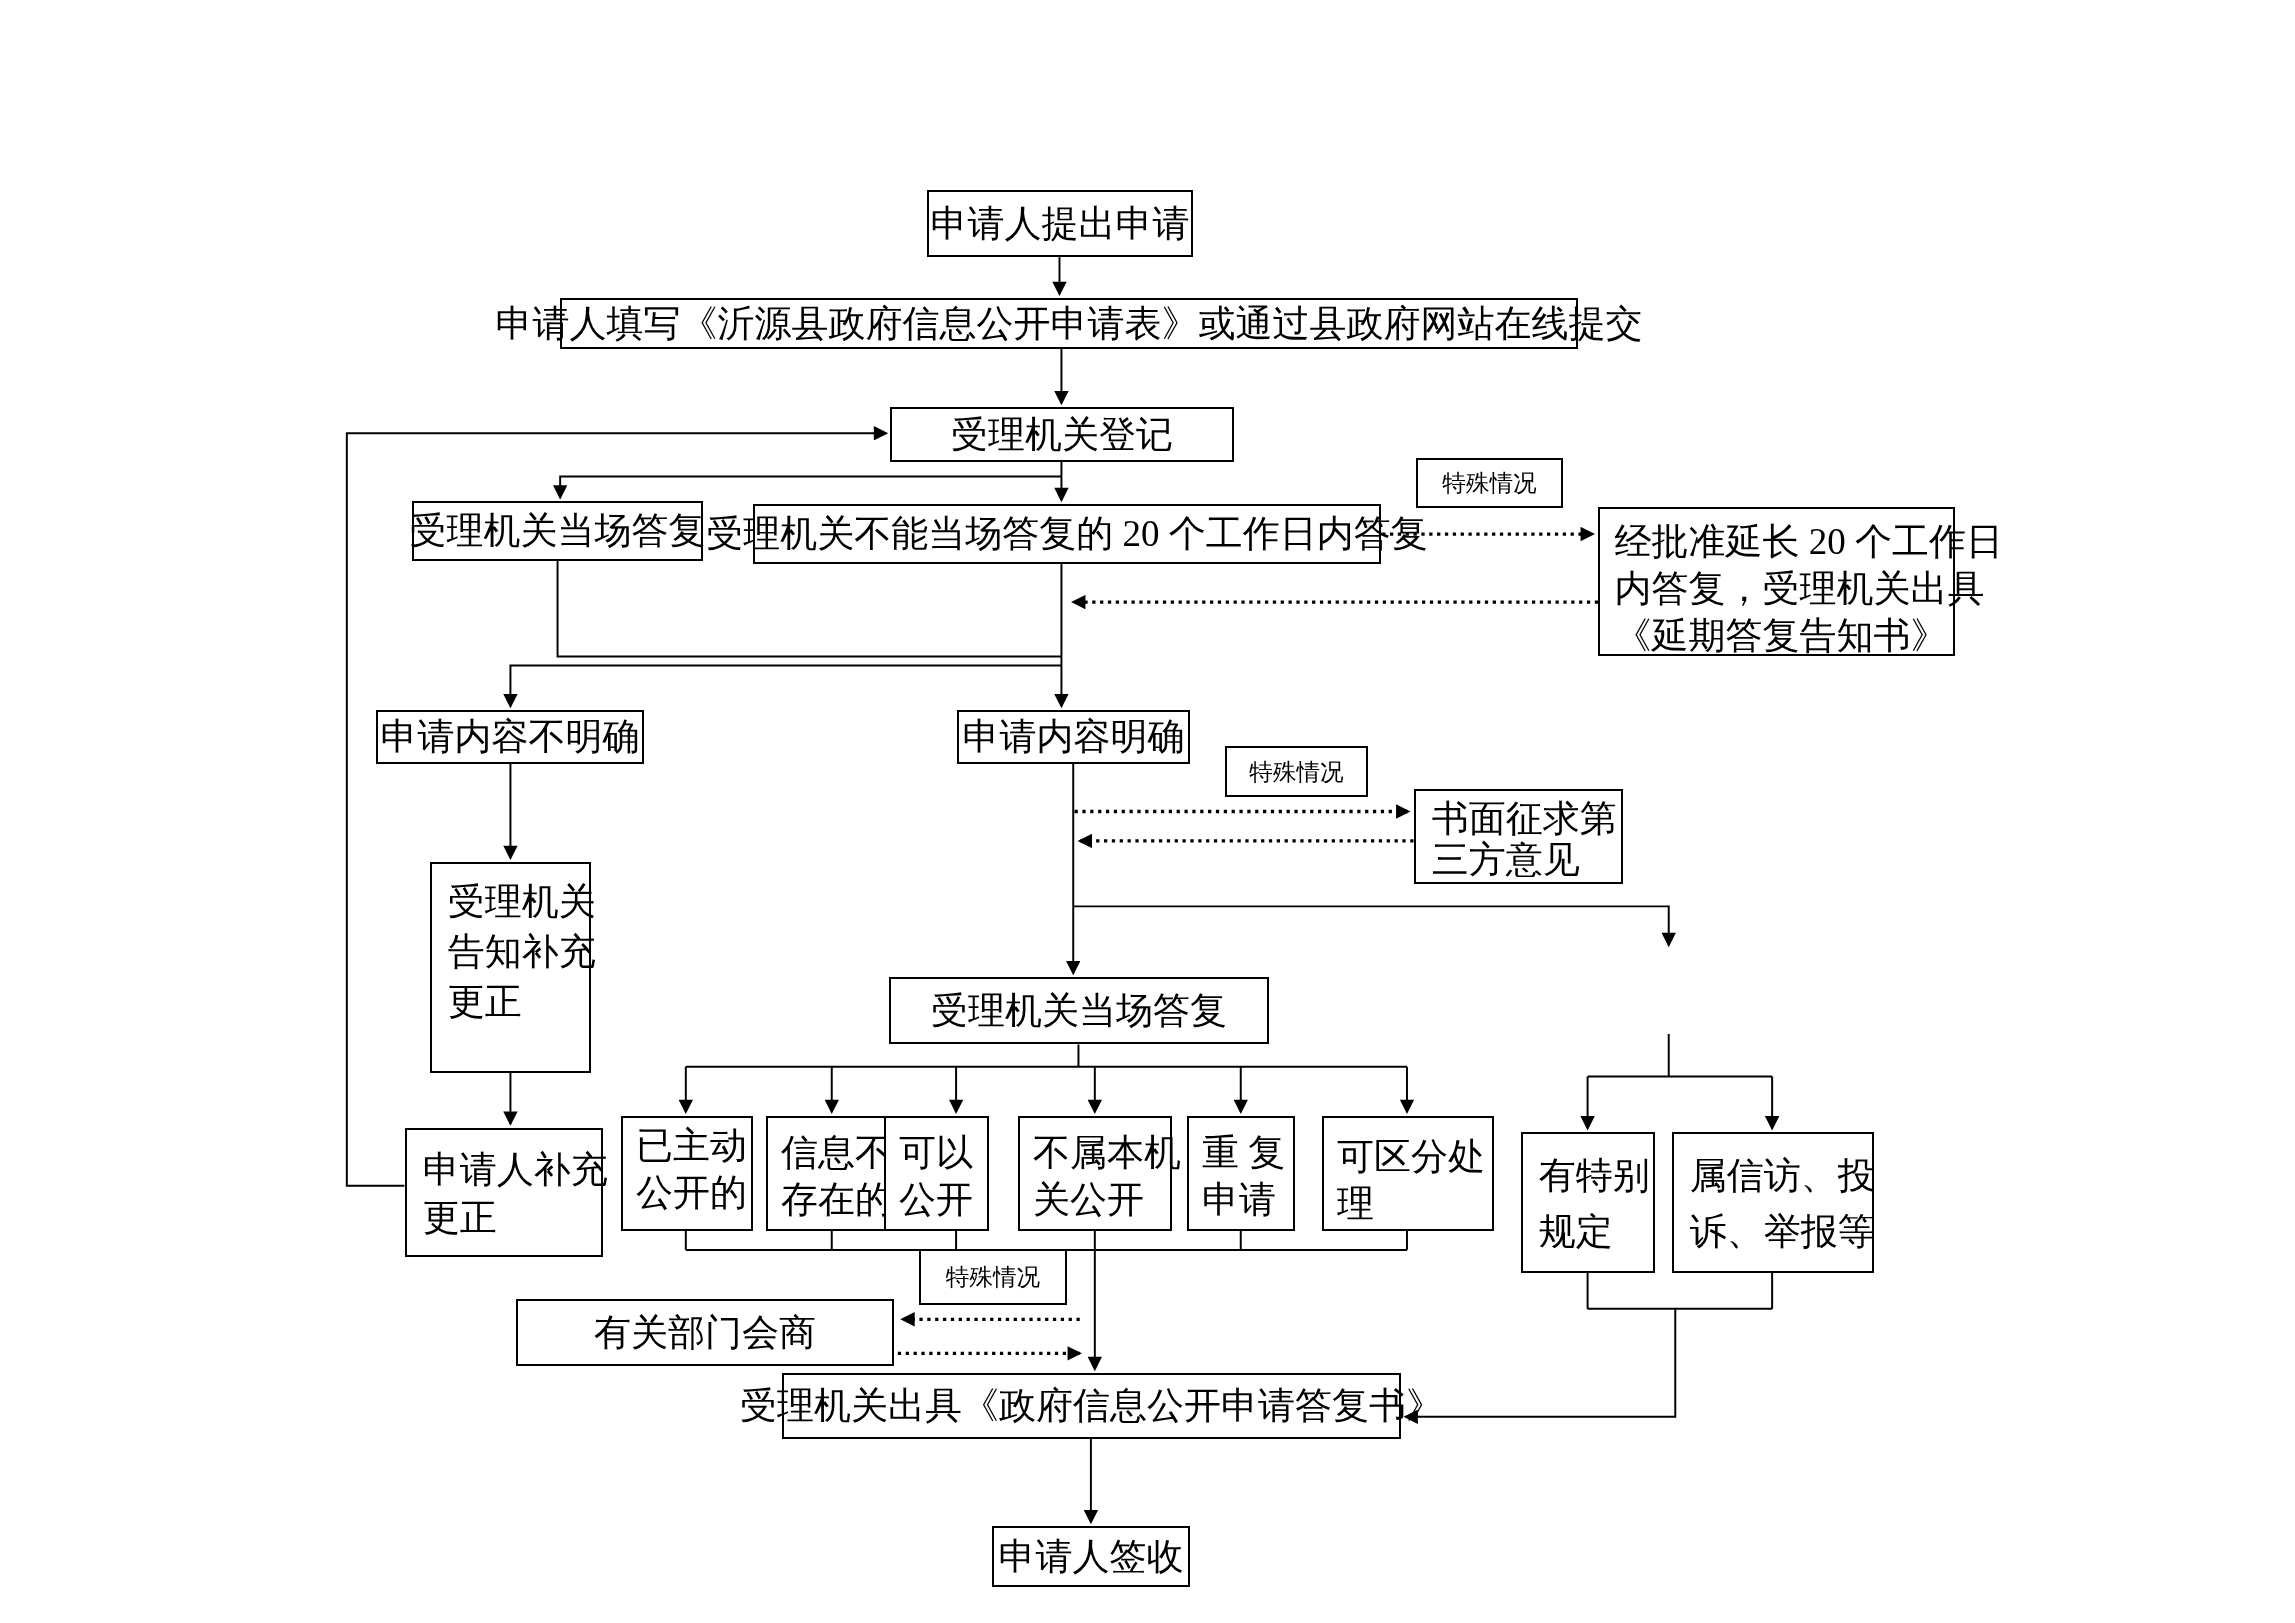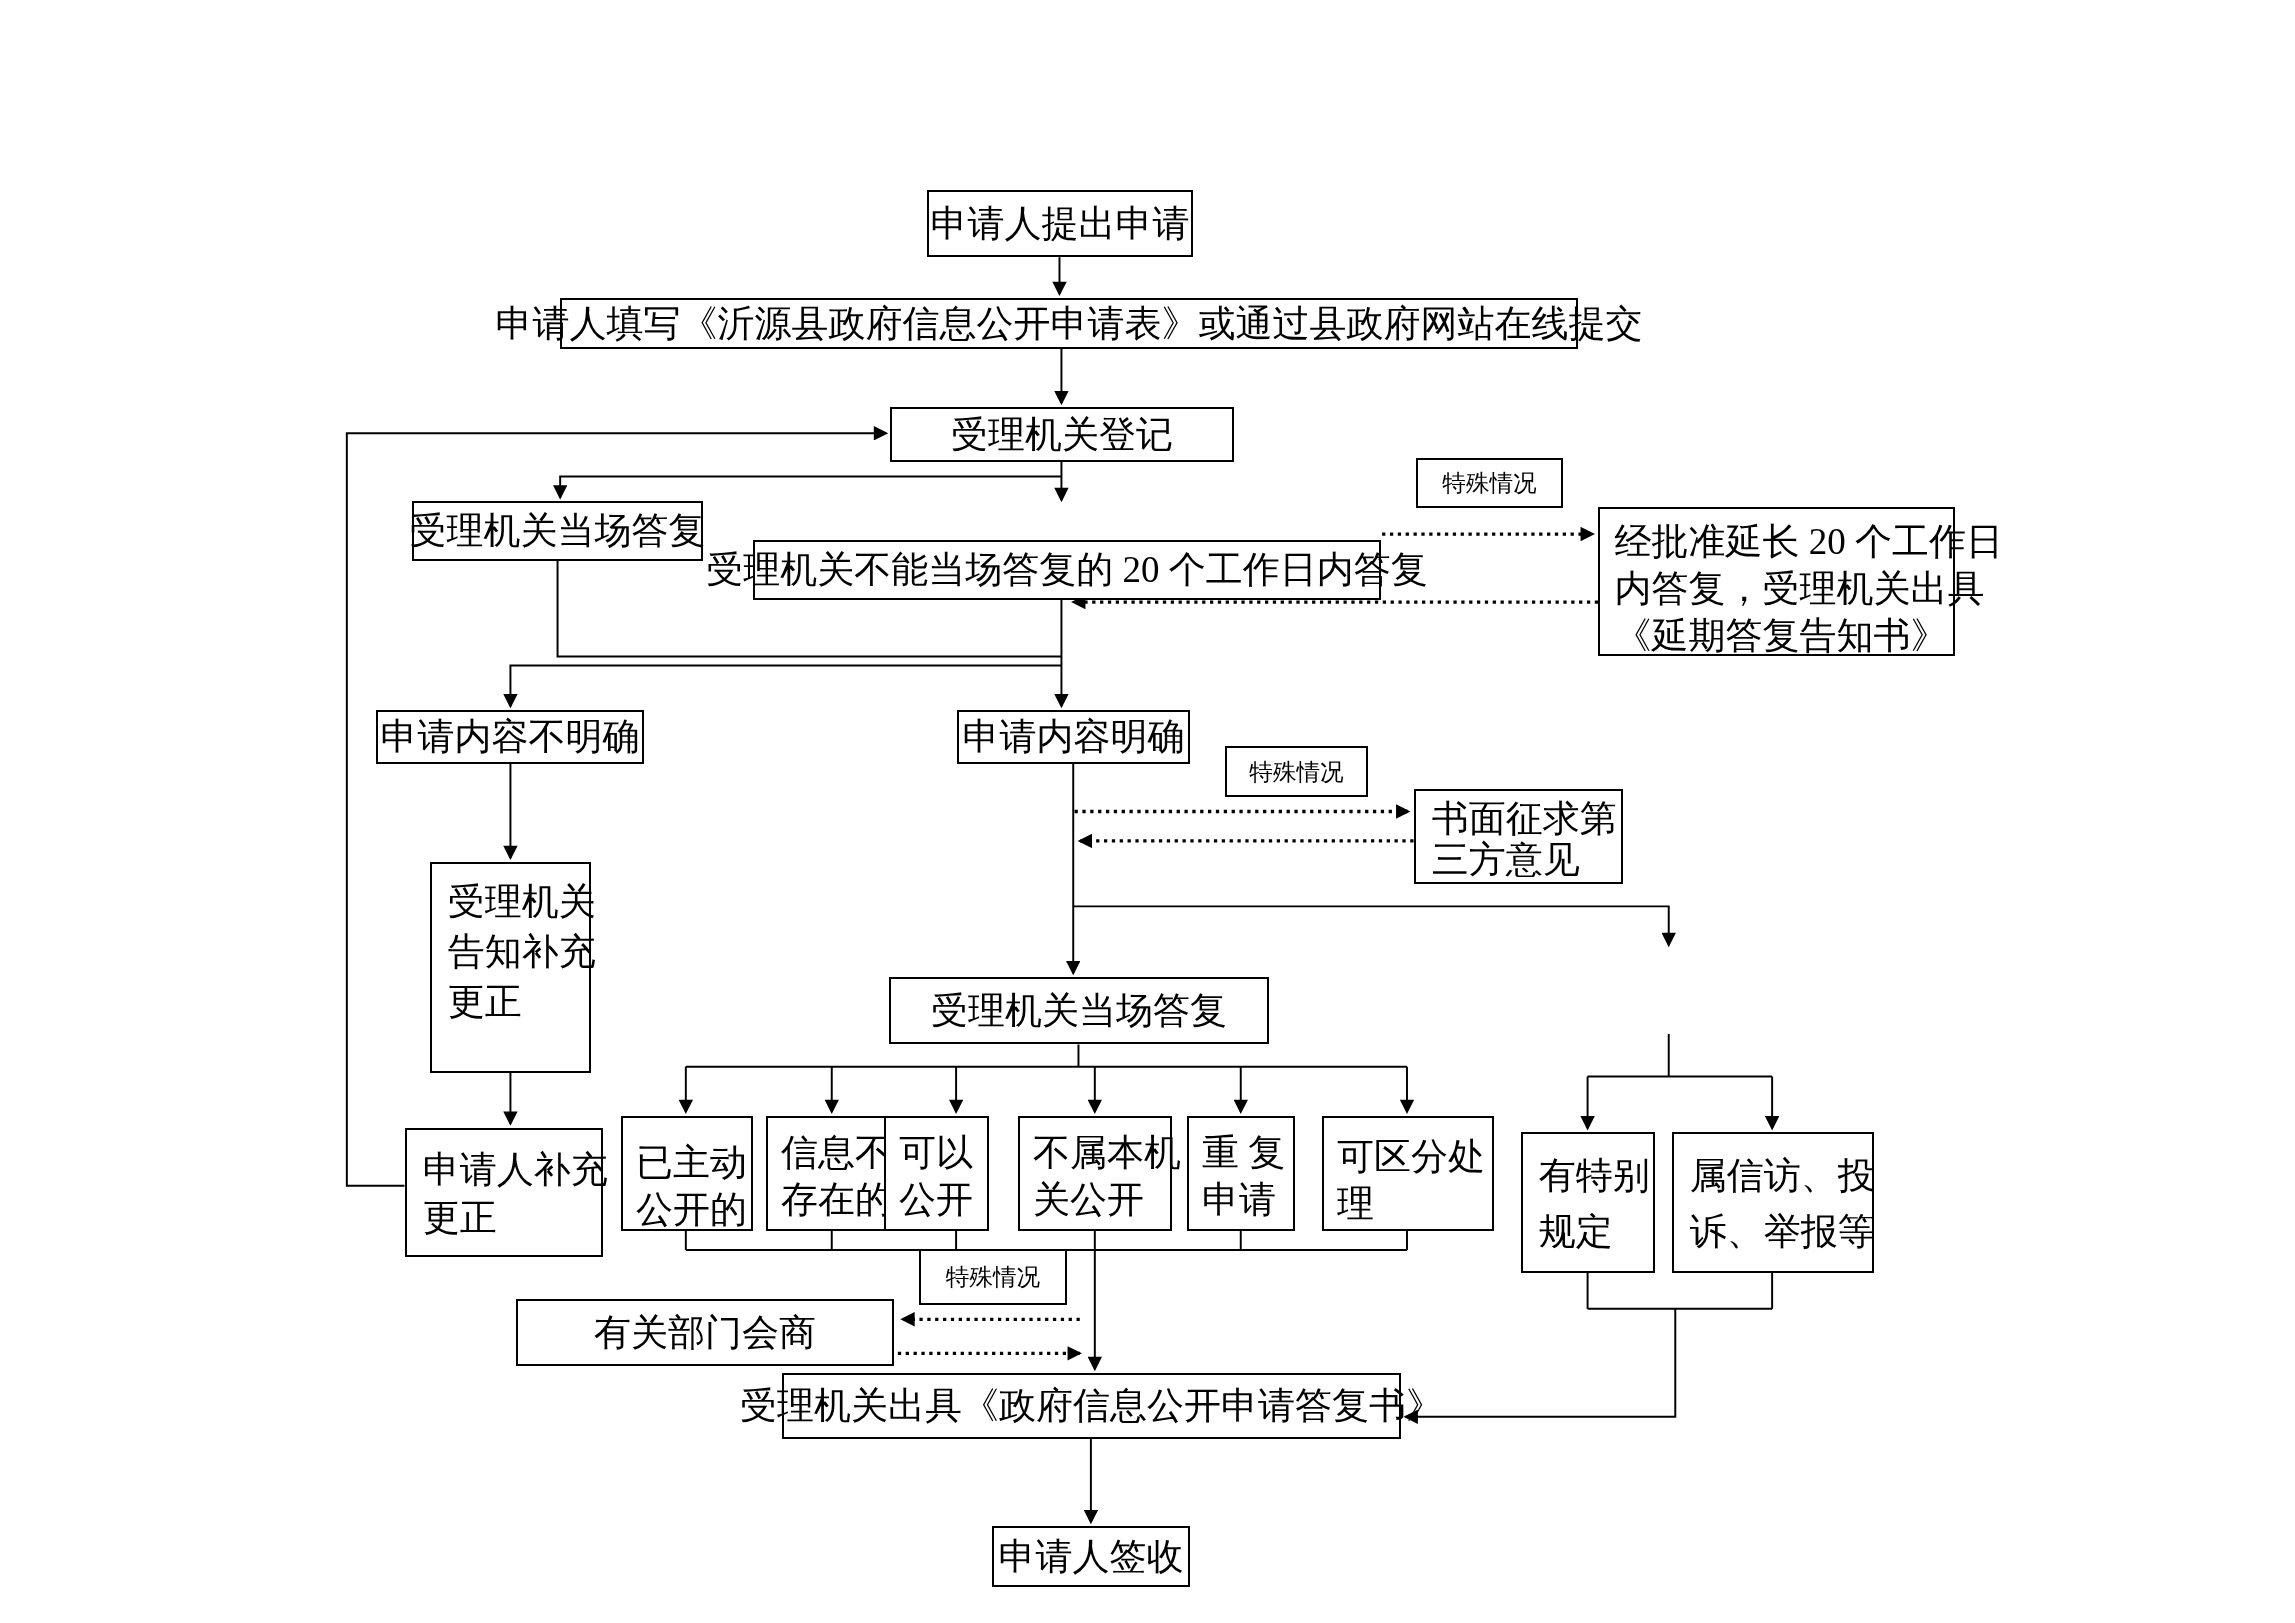--- a/index.html
+++ b/index.html
@@ -96,21 +96,21 @@
   </div>
 
   <div class="node c" style="left:890px;top:407px;width:344px;height:55px;">
     <span>受理机关登记</span>
   </div>
 
   <div class="node c" style="left:412px;top:501px;width:291px;height:60px;">
     <span>受理机关当场答复</span>
   </div>
 
-  <div class="node c" style="left:753px;top:504px;width:628px;height:60px;margin-top:36px;">
+  <div class="node c" style="left:753px;top:504px;width:628px;height:60px;">
     <span>受理机关不能当场答复的 20 个工作日内答复</span>
   </div>
 
   <div class="node c sm" style="left:1416px;top:458px;width:147px;height:50px;">
     <span>特殊情况</span>
   </div>
 
   <div class="node ml" style="left:1598px;top:507px;width:357px;height:149px;padding:9.2px 14.4px;line-height:47px;">
     <span class="ln">经批准延长 20 个工作日</span><br>
     <span class="ln">内答复，受理机关出具</span><br>
@@ -143,21 +143,21 @@
     <span class="ln">受理机关</span><br>
     <span class="ln">告知补充</span><br>
     <span class="ln">更正</span>
   </div>
 
   <div class="node ml" style="left:405px;top:1128px;width:198px;height:129px;padding:15.7px 15.7px;line-height:48px;">
     <span class="ln">申请人补充</span><br>
     <span class="ln">更正</span>
   </div>
 
-  <div class="node ml" style="left:621px;top:1116px;width:132px;height:115px;padding:21px 13px;line-height:47px;">
+  <div class="node ml" style="left:621px;top:1116px;width:132px;height:115px;padding:4px 13px;line-height:47px;">
     <span class="ln">已主动</span><br>
     <span class="ln">公开的</span>
   </div>
 
   <div class="node ml" style="left:766px;top:1116px;width:132px;height:115px;padding:10.5px 13px;line-height:47px;">
     <span class="ln">信息不</span><br>
     <span class="ln">存在的</span>
   </div>
 
   <div class="node ml" style="left:884px;top:1116px;width:105px;height:115px;padding:10.5px 13px;line-height:47px;">

